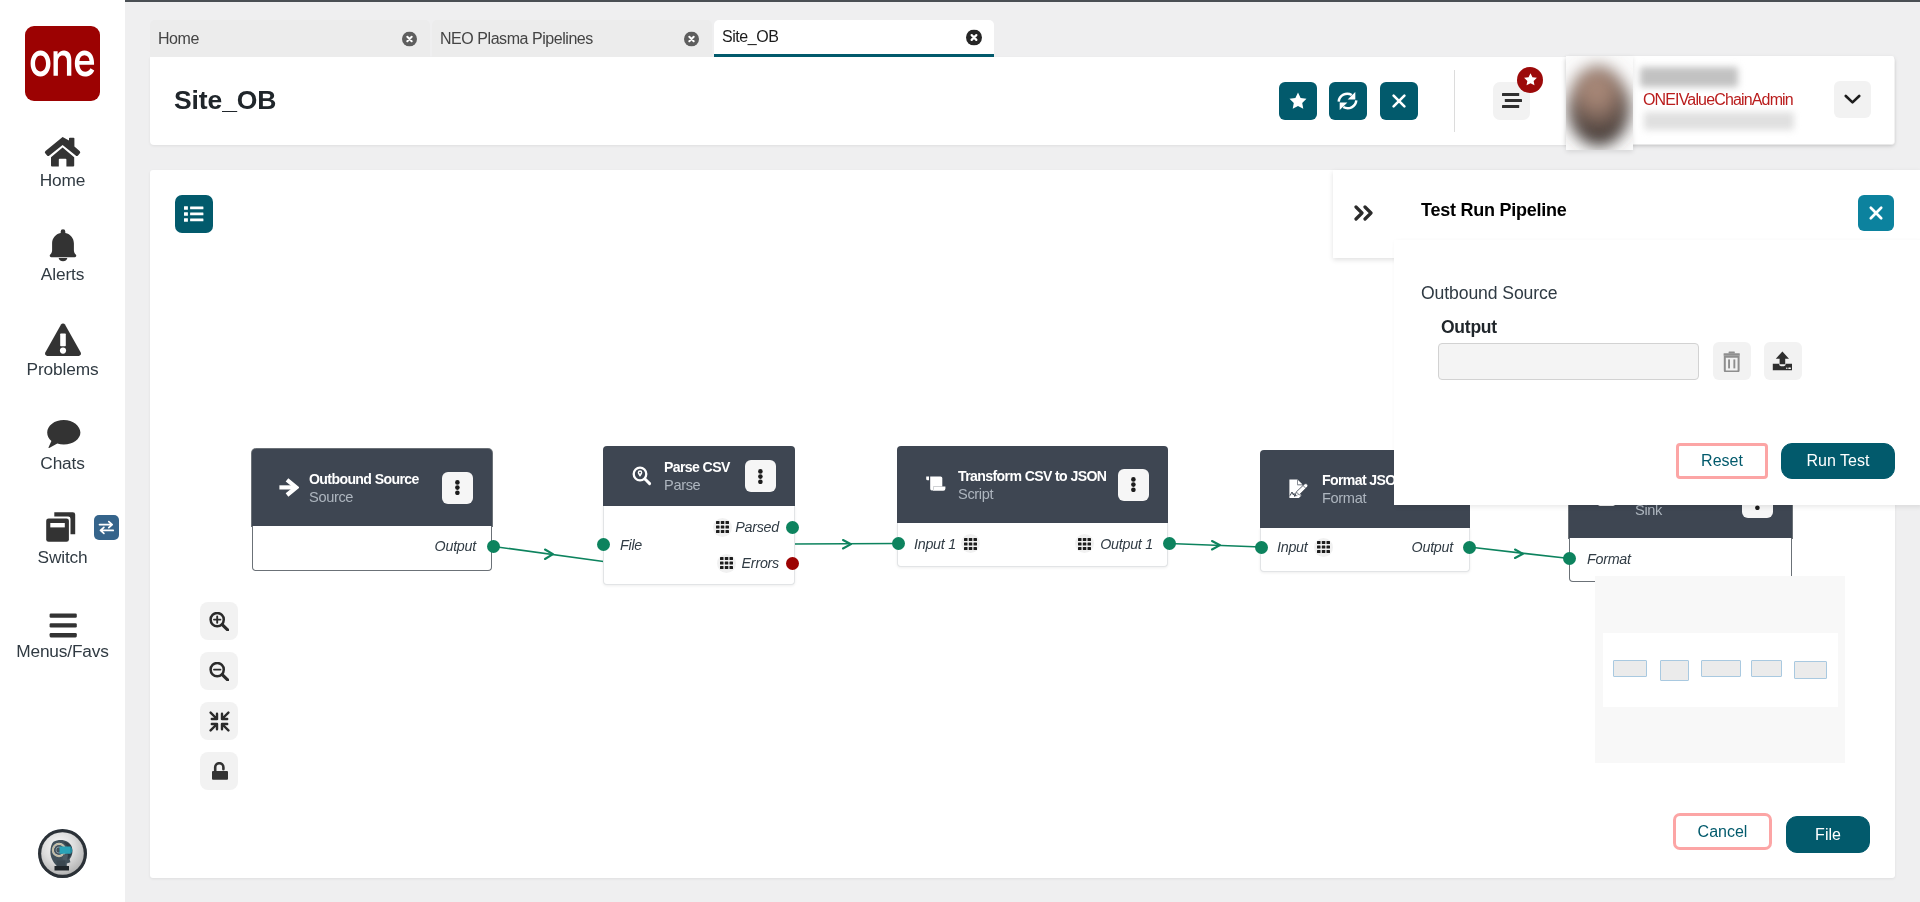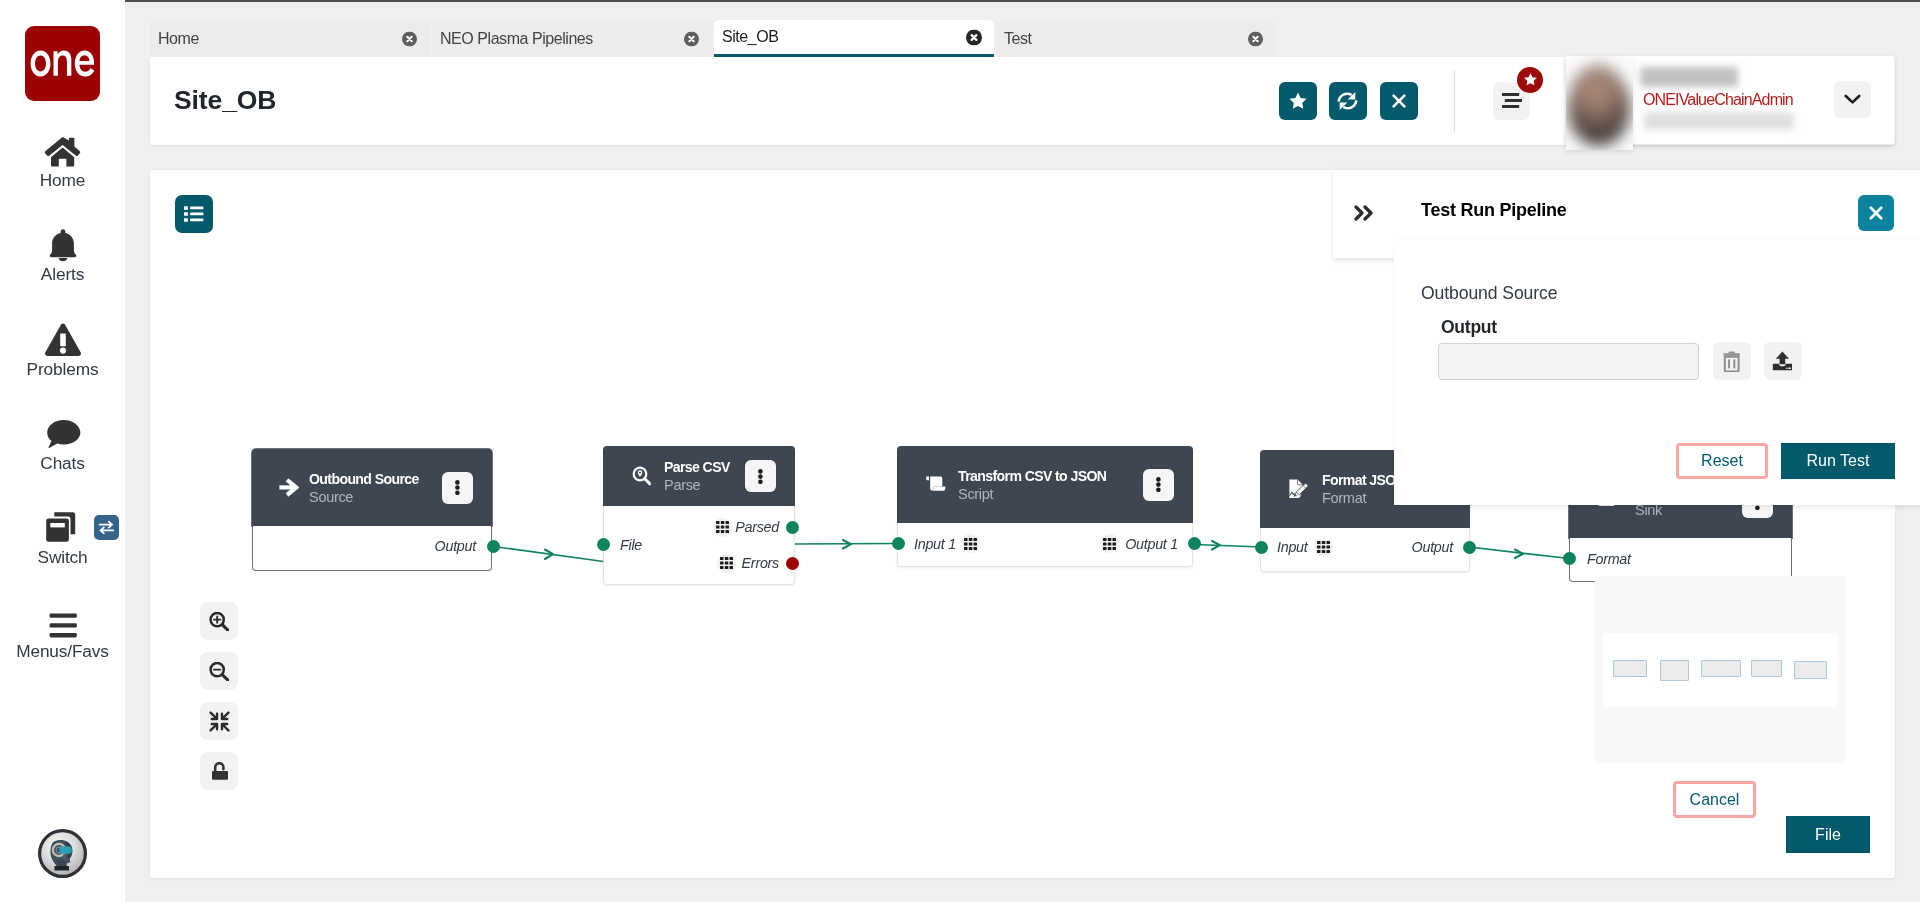--- a/index.html
+++ b/index.html
@@ -222,21 +222,21 @@
     display: flex; align-items: center; justify-content: center; cursor: pointer;
   }
   .btn-outline {
     border: 3px solid #fca5a5; background: #ffffff; color: #025a6c;
     border-radius: 4px; font-size: 16px; cursor: pointer;
     display: flex; align-items: center; justify-content: center;
     font-family: "Liberation Sans", sans-serif;
   }
   .btn-solid {
     border: 1px solid #025a6c; background: #025a6c; color: #ffffff;
-    border-radius: 0; font-size: 16px; cursor: pointer;
+    border-radius: 11px; font-size: 16px; cursor: pointer;
     display: flex; align-items: center; justify-content: center;
     font-family: "Liberation Sans", sans-serif;
   }
 
   
   .br-panel {
     position: absolute; left: 1595px; top: 576px; width: 250px; height: 187px;
     background: #f8f8f8; z-index: 12;
   }
   .br-inner {
@@ -255,21 +255,21 @@
   <div class="outer"></div>
 
   <div class="br-panel"></div>
   <div class="br-inner"></div>
   <div class="br-chip" style="left:1613px; top:660px; width:34px; height:17px;"></div>
   <div class="br-chip" style="left:1660px; top:660px; width:29px; height:21px;"></div>
   <div class="br-chip" style="left:1701px; top:660px; width:40px; height:17px;"></div>
   <div class="br-chip" style="left:1751px; top:660px; width:31px; height:17px;"></div>
   <div class="br-chip" style="left:1794px; top:661px; width:33px; height:18px;"></div>
 
-  <div class="btn-outline" style="position:absolute; left:1673px; top:781px; width:83px; height:37px; z-index:14;">
+  <div class="btn-outline" style="position:absolute; left:1673px; top:813px; width:99px; height:37px; z-index:14;border-radius:7px;">
     <span>Cancel</span>
   </div>
   <div class="btn-solid" style="position:absolute; left:1786px; top:816px; width:84px; height:37px; z-index:14;">
     <span>File</span>
   </div>
 
   <div class="trp">
     <div class="trp-head"></div>
     <div class="trp-body"></div>
     <span class="trp-chev">
@@ -453,21 +453,21 @@
                 <rect x="4.8" y="9.0" width="3.5" height="3.0" rx="0.5"></rect>
                 <rect x="9.5" y="9.0" width="3.5" height="3.0" rx="0.5"></rect>
               </g>
           </svg>
         </span>
         <span class="port-label" style="position:absolute; right:15px; top:49px;">Errors</span>
         <span class="port-dot" style="right:-5px; top:50.5px; background:#9c0202;"></span>
       </div>
     </div>
 
-    <div class="node" style="left:747px; top:276px; width:296px;">
+    <div class="node" style="left:747px; top:276px; width:271px;">
       <div class="node-head" style="height:77px;">
         <span class="node-ico" style="margin-right:12px;">
           <svg width="20" height="18" viewBox="0 0 20 18">
             <path d="M0.2 0.4 L3.0 0.4 L3.0 4.3 L1.6 4.3 A1.4 1.4 0 0 1 0.2 2.9 Z" fill="#ffffff"></path>
             <path d="M4.2 0.4 L14.6 0.4 A1.7 1.7 0 0 1 16.3 2.1 L16.3 10.6 L7.4 10.6 L7.4 12.8 A1.8 1.8 0 0 1 5.8 14.6 A1.8 1.8 0 0 1 4.2 12.8 Z" fill="#ffffff"></path>
             <path d="M7.4 10.6 L19.4 10.6 L19.4 12.7 A2.1 2.1 0 0 1 17.3 14.8 L5.8 14.8 A1.9 1.9 0 0 0 7.4 12.9 Z" fill="#ffffff"></path>
           </svg>
         </span>
         <span>
           <div class="node-title">Transform CSV to JSON</div>
@@ -606,29 +606,20 @@
         <path d="M5.3 5.3 L9.7 9.7 M9.7 5.3 L5.3 9.7" stroke="#ffffff" stroke-width="2.0" stroke-linecap="round"></path>
           </svg>
       </span>
     </div>
     <div class="tab active">
       <span class="tab-label">Site_OB</span>
       <span class="tab-close">
         <svg width="16" height="16" viewBox="0 0 15 15">
             <circle cx="7.5" cy="7.5" r="7.5" fill="#262626"></circle>
         <path d="M5.3 5.3 L9.7 9.7 M9.7 5.3 L5.3 9.7" stroke="#ffffff" stroke-width="2.1" stroke-linecap="round"></path>
-          </svg>
-      </span>
-    </div>
-    <div class="tab">
-      <span class="tab-label">Test</span>
-      <span class="tab-close">
-        <svg width="15" height="15" viewBox="0 0 15 15">
-            <circle cx="7.5" cy="7.5" r="7.5" fill="#5e5e5e"></circle>
-        <path d="M5.3 5.3 L9.7 9.7 M9.7 5.3 L5.3 9.7" stroke="#ffffff" stroke-width="2.0" stroke-linecap="round"></path>
           </svg>
       </span>
     </div>
   </div>
 
   <div class="header">
     <div class="header-title">Site_OB</div>
 
     <div class="hdr-btn" style="left:1129px;">
       <svg width="20" height="20" viewBox="0 0 20 20">

